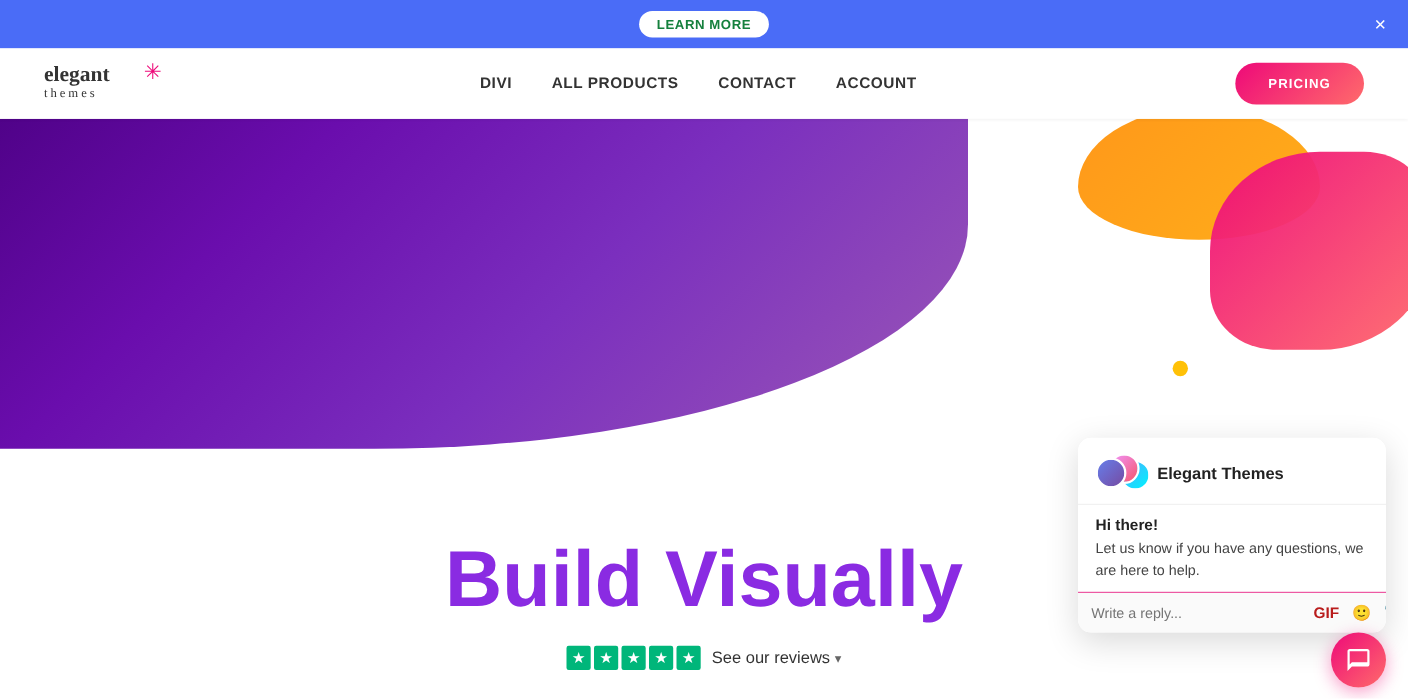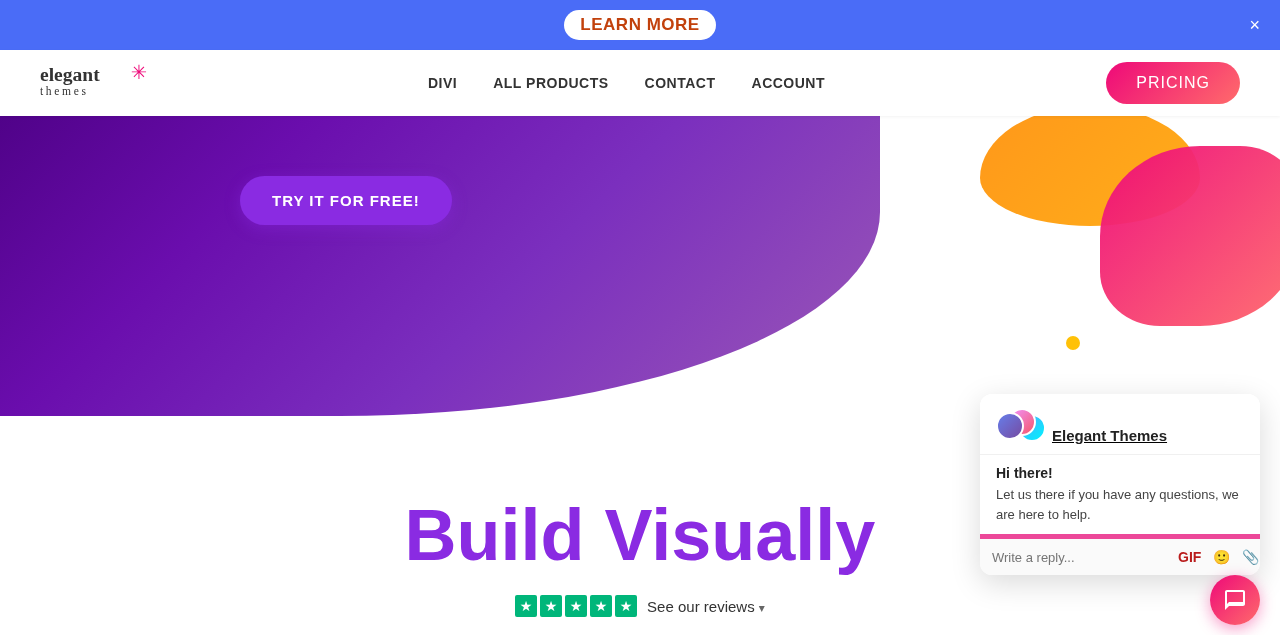--- a/index.html
+++ b/index.html
@@ -15,25 +15,25 @@
       font-weight: 500;
       display: flex;
       align-items: center;
       justify-content: center;
       gap: 16px;
       position: relative;
       z-index: 100;
     }
     #announcement-bar .learn-more-btn {
       background: #fff;
-      color: #c2410c;
+      color: #15803d;
       border: none;
       border-radius: 20px;
       padding: 5px 16px;
-      font-size: 17px;
+      font-size: 12px;
       font-weight: 700;
       cursor: pointer;
       text-transform: uppercase;
       letter-spacing: 0.5px;
     }
     #announcement-bar .close-btn {
       position: absolute;
       right: 20px;
       background: none;
       border: none;
@@ -75,22 +75,22 @@
       font-weight: 600;
       text-transform: uppercase;
       letter-spacing: 0.5px;
     }
     #navbar .pricing-btn {
       background: linear-gradient(135deg, #ee0979, #ff6b6b);
       color: #fff;
       border: none;
       border-radius: 25px;
       padding: 12px 30px;
-      font-size: 16px;
-      font-weight: 400;
+      font-size: 12px;
+      font-weight: 700;
       text-transform: uppercase;
       letter-spacing: 1px;
       cursor: pointer;
     }
 
     
     #hero {
       position: relative;
       height: 320px;
       overflow: hidden;
@@ -216,23 +216,22 @@
       overflow: hidden;
       z-index: 200;
     }
     .chat-header {
       background: #fff;
       padding: 14px 16px 10px;
       border-bottom: 1px solid #f0f0f0;
     }
     .chat-header .company-row {
       display: flex;
-      align-items: flex-end;
+      align-items: center;
       gap: 8px;
-      text-decoration: underline;
     }
     .chat-avatars {
       display: flex;
       position: relative;
       width: 48px;
       height: 36px;
       flex-shrink: 0;
     }
     .chat-avatar {
       width: 28px;
@@ -271,24 +270,24 @@
       margin-bottom: 4px;
     }
     .chat-message {
       font-size: 13px;
       color: #444;
       line-height: 1.5;
     }
     .chat-input-row {
       display: flex;
       align-items: center;
-      border-top: 5px solid #ec4899;
+      border-top: 1px solid #ec4899;
       background: #fafafa;
       padding: 8px 12px;
-      gap: 8px;
+      gap: 24px;
     }
     .chat-input {
       flex: 1;
       border: none;
       background: transparent;
       font-size: 13px;
       color: #666;
       outline: none;
     }
     .chat-icons {
@@ -352,21 +351,20 @@
     <li><a href="#">CONTACT</a></li>
     <li><a href="#">ACCOUNT</a></li>
   </ul>
   <button class="pricing-btn">PRICING</button>
 </nav>
 
 <div id="hero">
   <div class="purple-wave"></div>
   <div class="orange-blob"></div>
   <div class="pink-blob"></div>
-  <button class="try-btn">TRY IT FOR FREE!</button>
   <div class="yellow-dot"></div>
 </div>
 
 <div id="build-section">
   <h1>Build Visually</h1>
   <div class="reviews-row">
     <div class="stars">
       <span class="star">★</span>
       <span class="star">★</span>
       <span class="star">★</span>
@@ -387,21 +385,21 @@
       <div class="chat-avatars">
         <div class="chat-avatar"></div>
         <div class="chat-avatar"></div>
         <div class="chat-avatar"></div>
       </div>
       <span class="chat-company-name">Elegant Themes</span>
     </div>
   </div>
   <div class="chat-greeting">
     <div class="chat-hi">Hi there!</div>
-    <div class="chat-message">Let us there if you have any questions, we are here to help.</div>
+    <div class="chat-message">Let us know if you have any questions, we are here to help.</div>
   </div>
   <div class="chat-input-row">
     <input class="chat-input" type="text" placeholder="Write a reply..." style="">
     <div class="chat-icons">
       <button class="chat-icon-btn">GIF</button>
       <button class="chat-icon-btn">🙂</button>
       <button class="chat-icon-btn">📎</button>
     </div>
   </div>
 </div>

